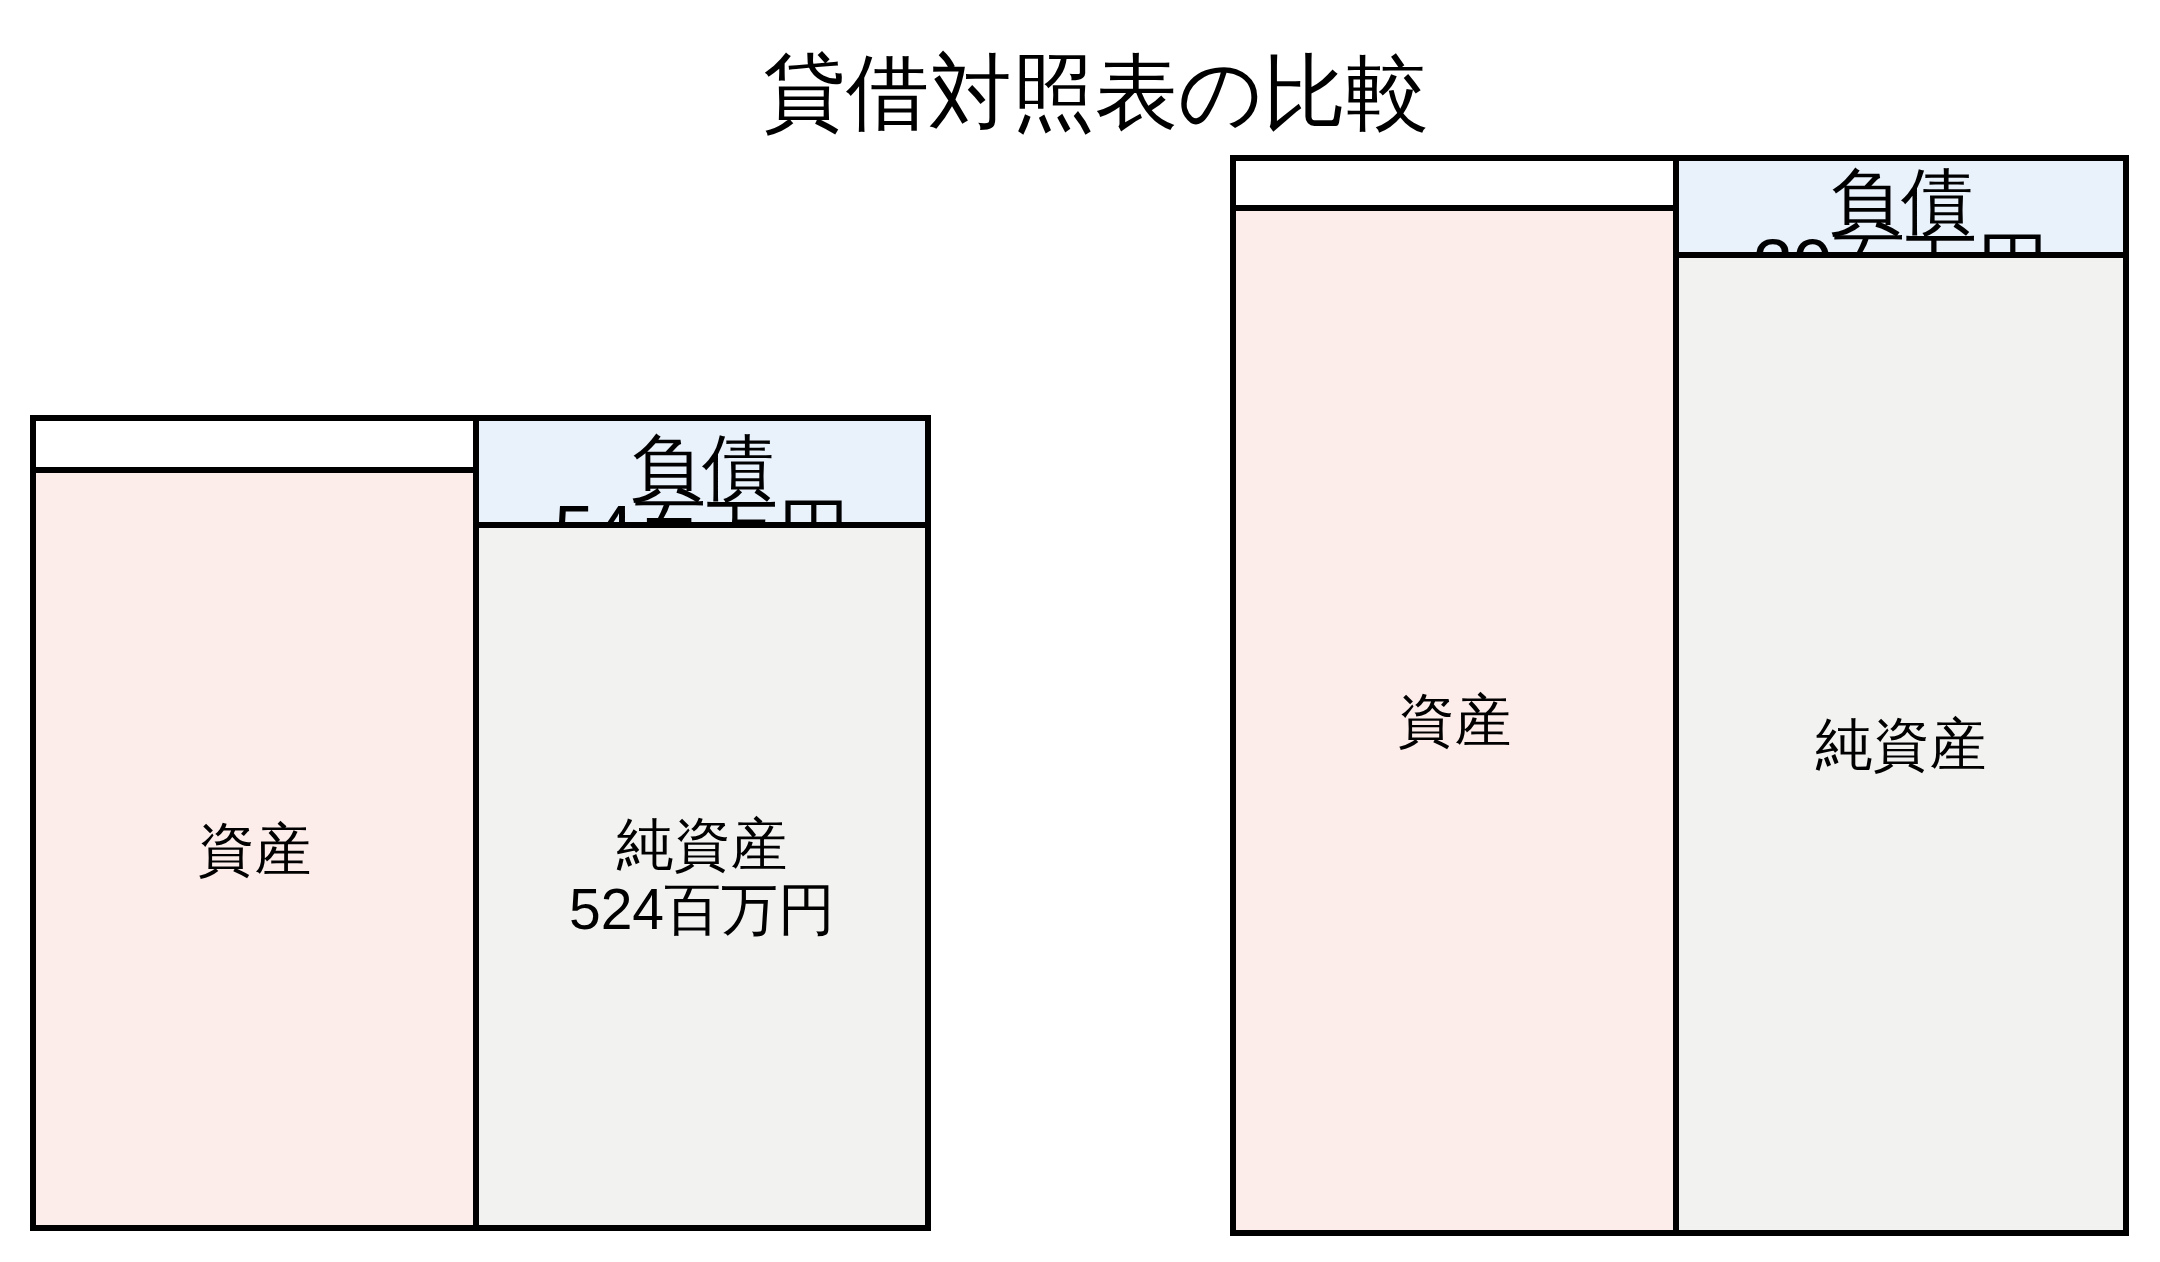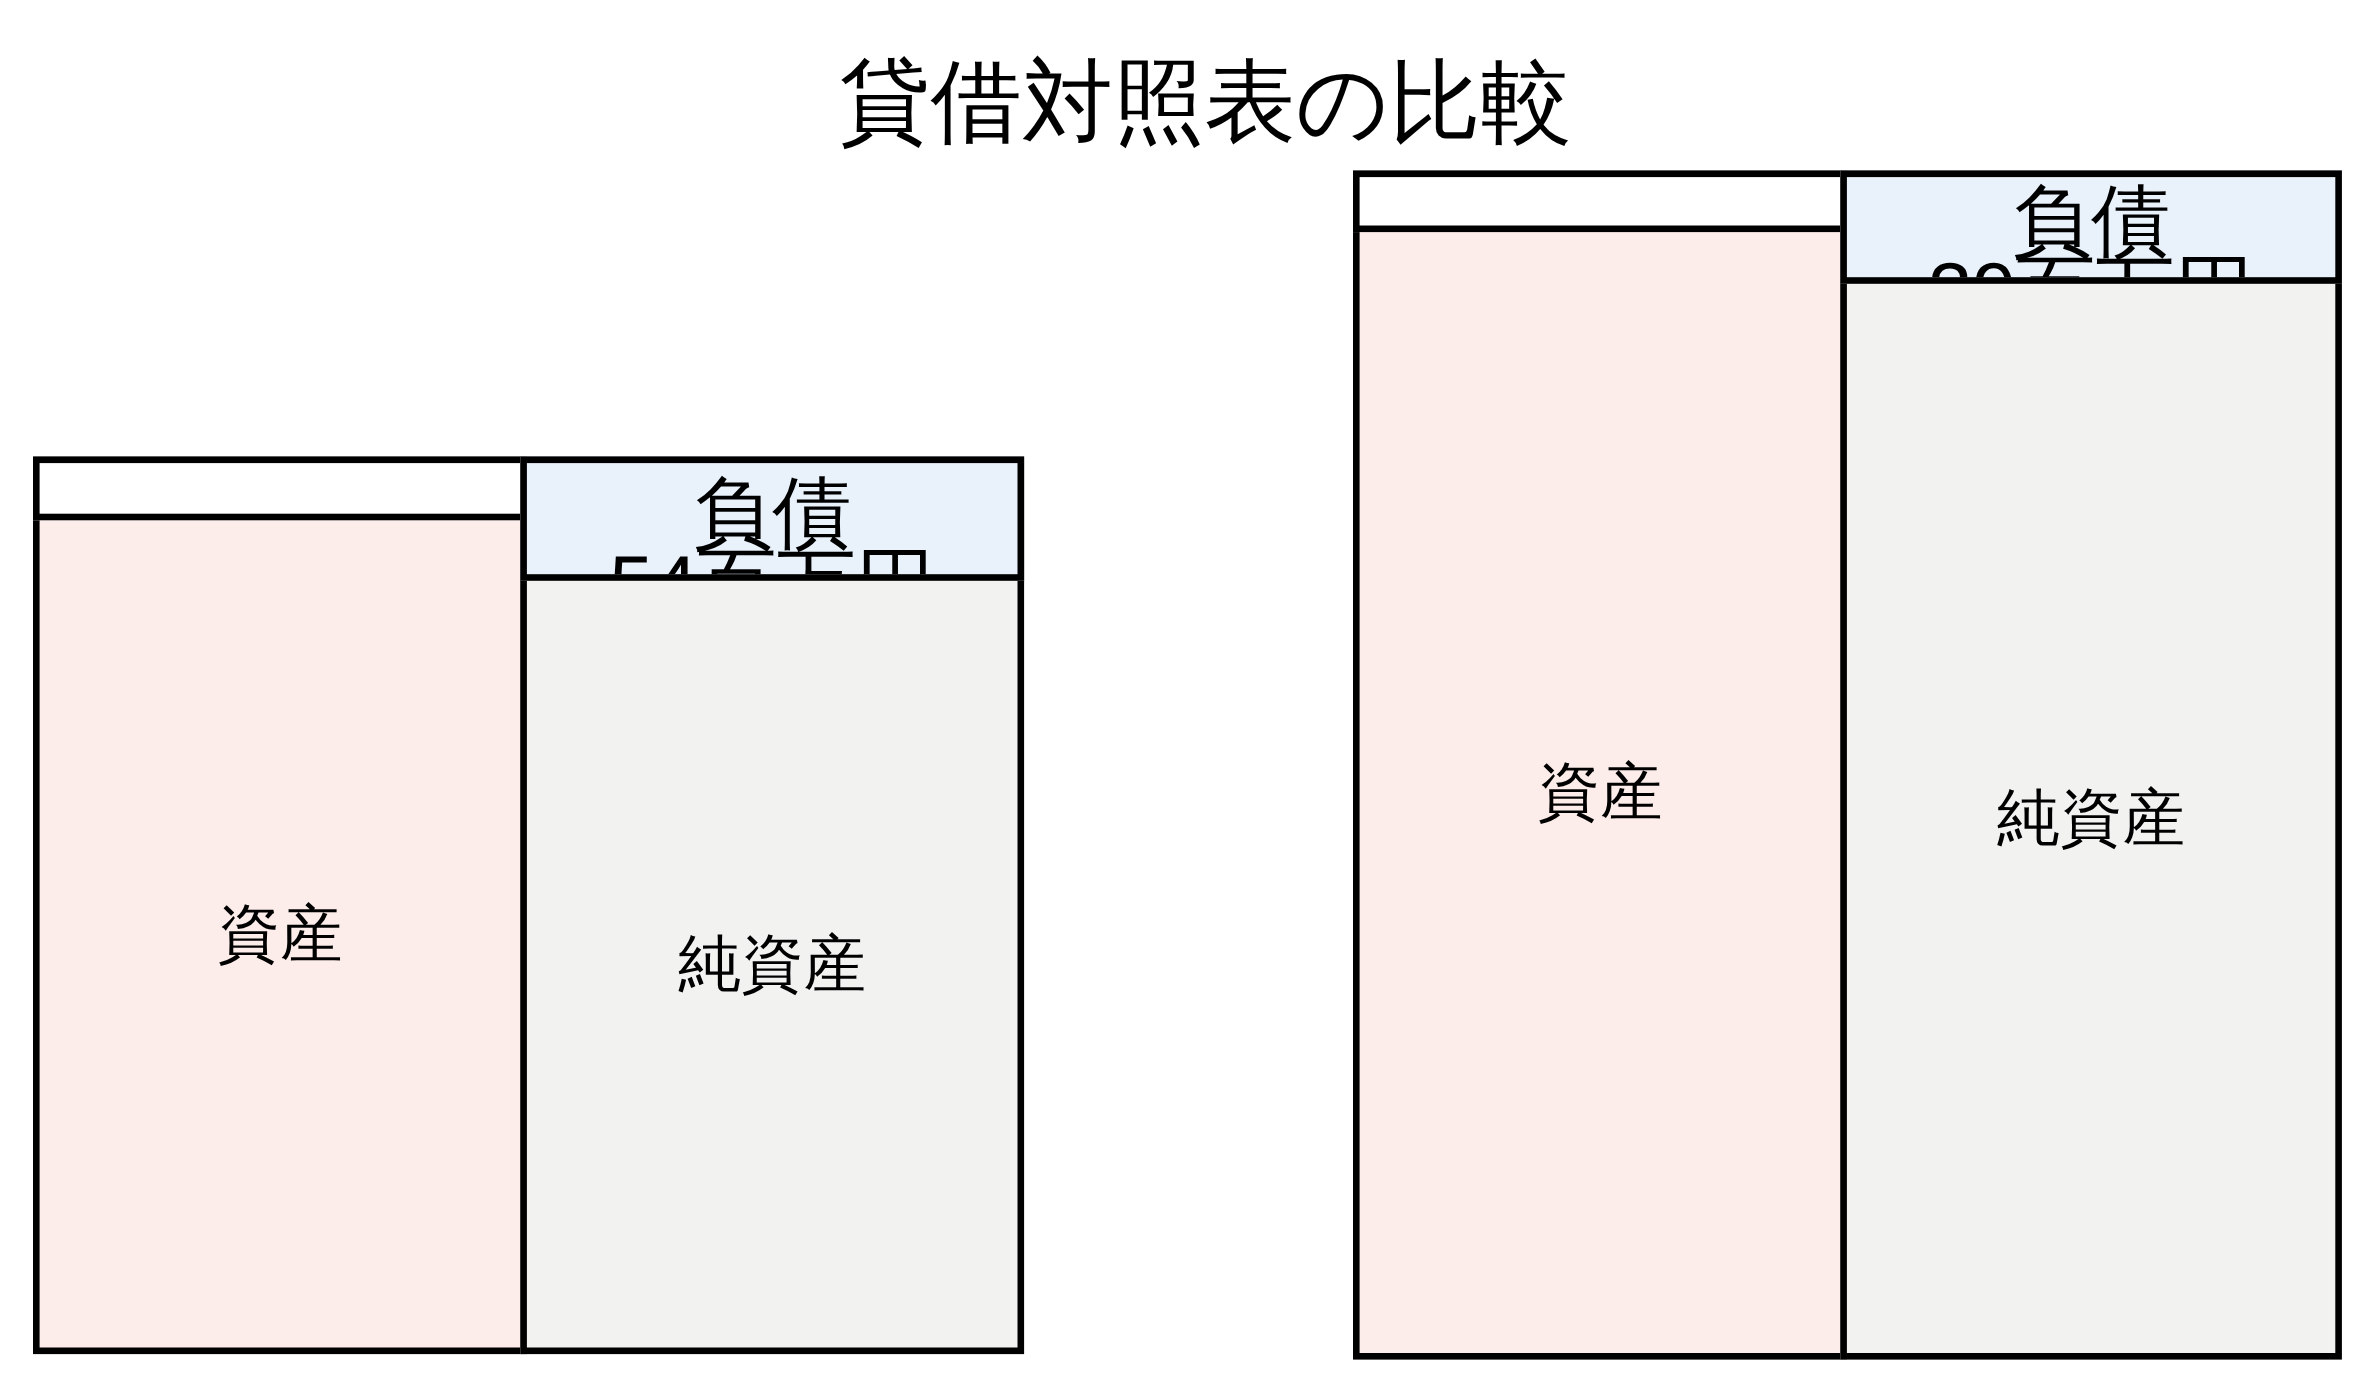--- a/index.html
+++ b/index.html
@@ -81,20 +81,21 @@
 
   <div class="box a-assets">
     <div class="center-label">
       <span class="label-line">資産</span>
     </div>
   </div>
   <div class="box a-strip"></div>
   <div class="box a-net">
     <div class="center-label">
       <span class="label-line">純資産</span>
+      <span class="label-line">524百万円</span>
     </div>
   </div>
   <div class="box a-liab">
     <div class="liab-label">
       <span class="label-line">負債</span>
       <span class="label-line">54百万円</span>
     </div>
   </div>
 
   <div class="box b-assets">

